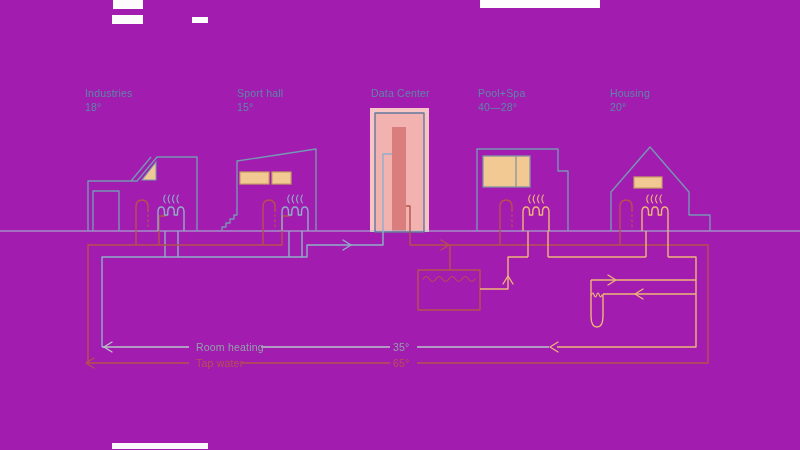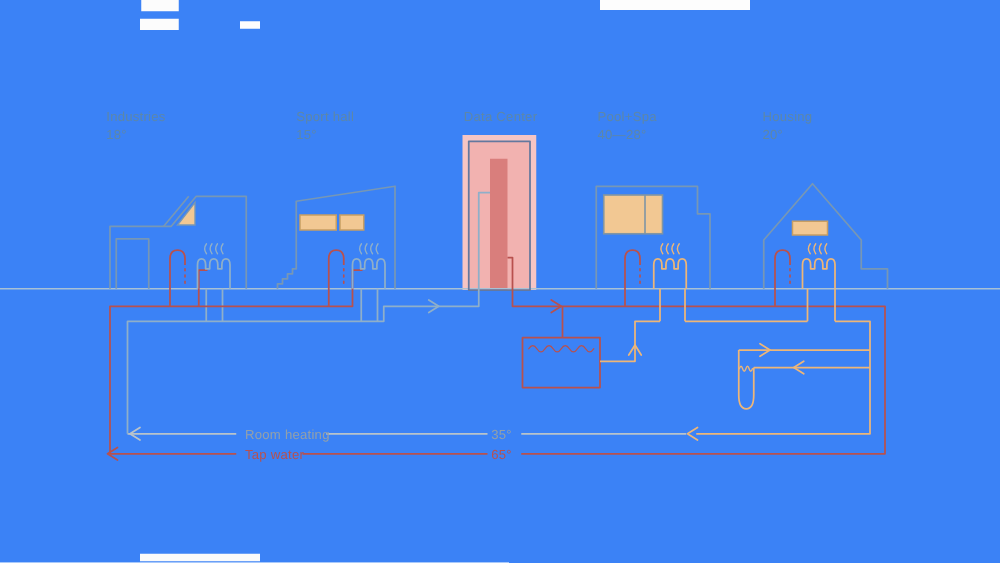--- a/index.html
+++ b/index.html
@@ -1,16 +1,16 @@
 <!DOCTYPE html>
 <html style="--building_blue: #7797b5; --ground_blue: #a8c1d5; --label_blue: #5d87a8; --pipe_blue: #8fafc9; --gray_line: #b9c3ca; --gray_text: #93a0aa; --red: #b8514e; --orange: #edb678; --tan: #f2c893; --window_stroke: #c79e63; --pool_stroke: #8195a4; --dc_outline: #64789e; --pink_glow: #f6c5c4; --pink_fill: #f2b2b0; --pink_bar: #d97e7c;"><head>
 <meta charset="utf-8">
 <style>
   html,body{margin:0;padding:0;background:#ffffff;}
-  .canvas{position:relative;width:800px;height:450px;background:#3b82f6;overflow:hidden;
+  .canvas{position:relative;width:800px;height:450px;background:#a21caf;overflow:hidden;
           font-family:"Liberation Sans",sans-serif;}
   svg{position:absolute;left:0;top:0;}
   svg text{font-family:"Liberation Sans",sans-serif;font-size:10.5px;letter-spacing:0.2px;}
   .t-blue{fill:var(--label_blue);}
   .t-gray{fill:var(--gray_text);}
   .t-red{fill:var(--red);}
   .ln{fill:none;stroke-width:1.4;stroke-linejoin:round;}
   .s-bld{stroke:var(--building_blue);}
   .s-gnd{stroke:var(--ground_blue);stroke-width:1.2;}
   .s-red{stroke:var(--red);}

